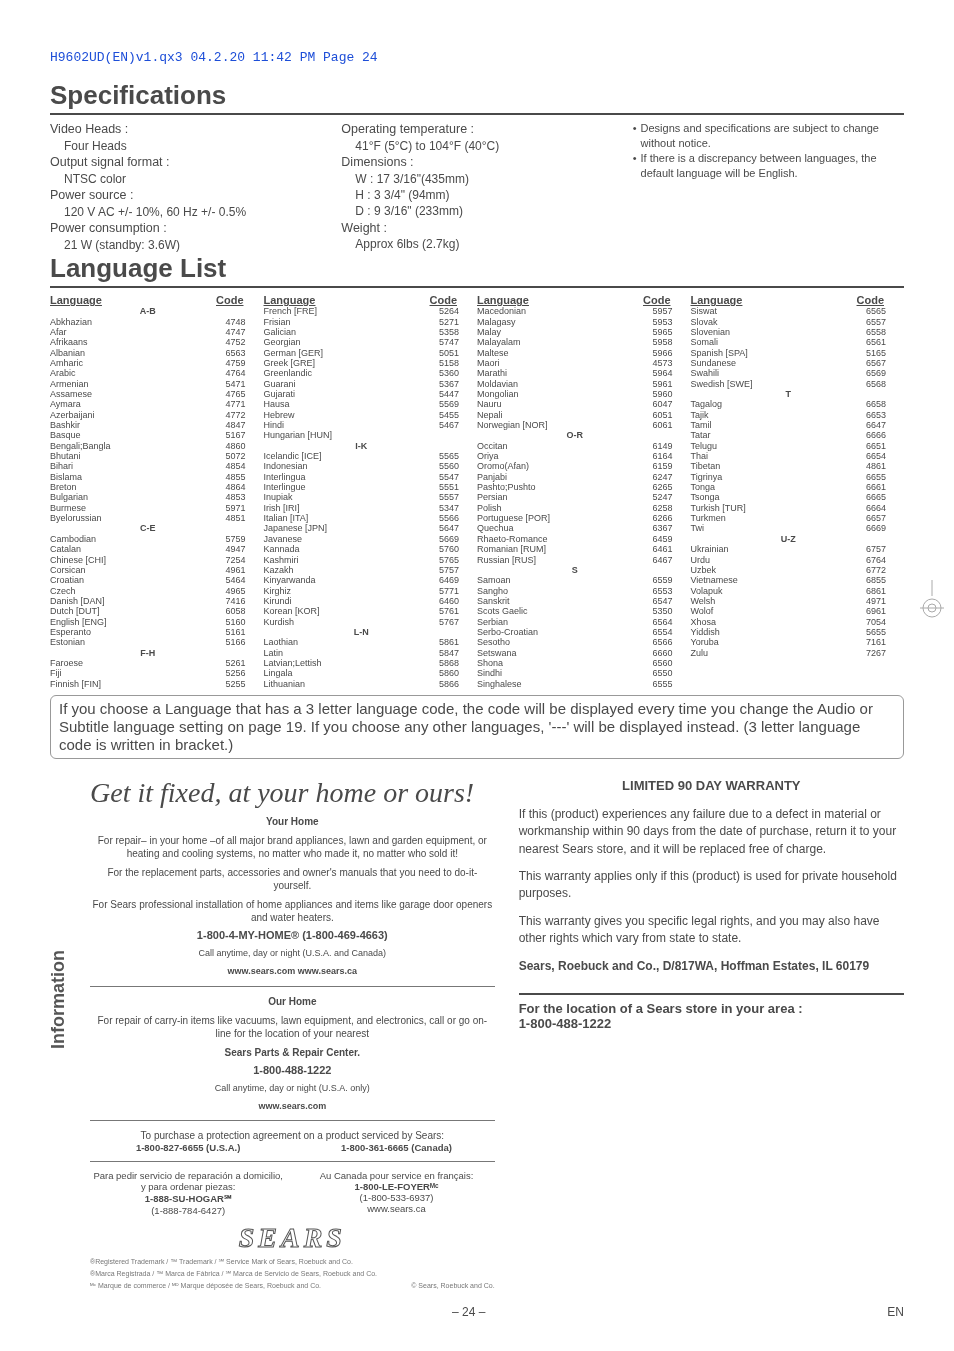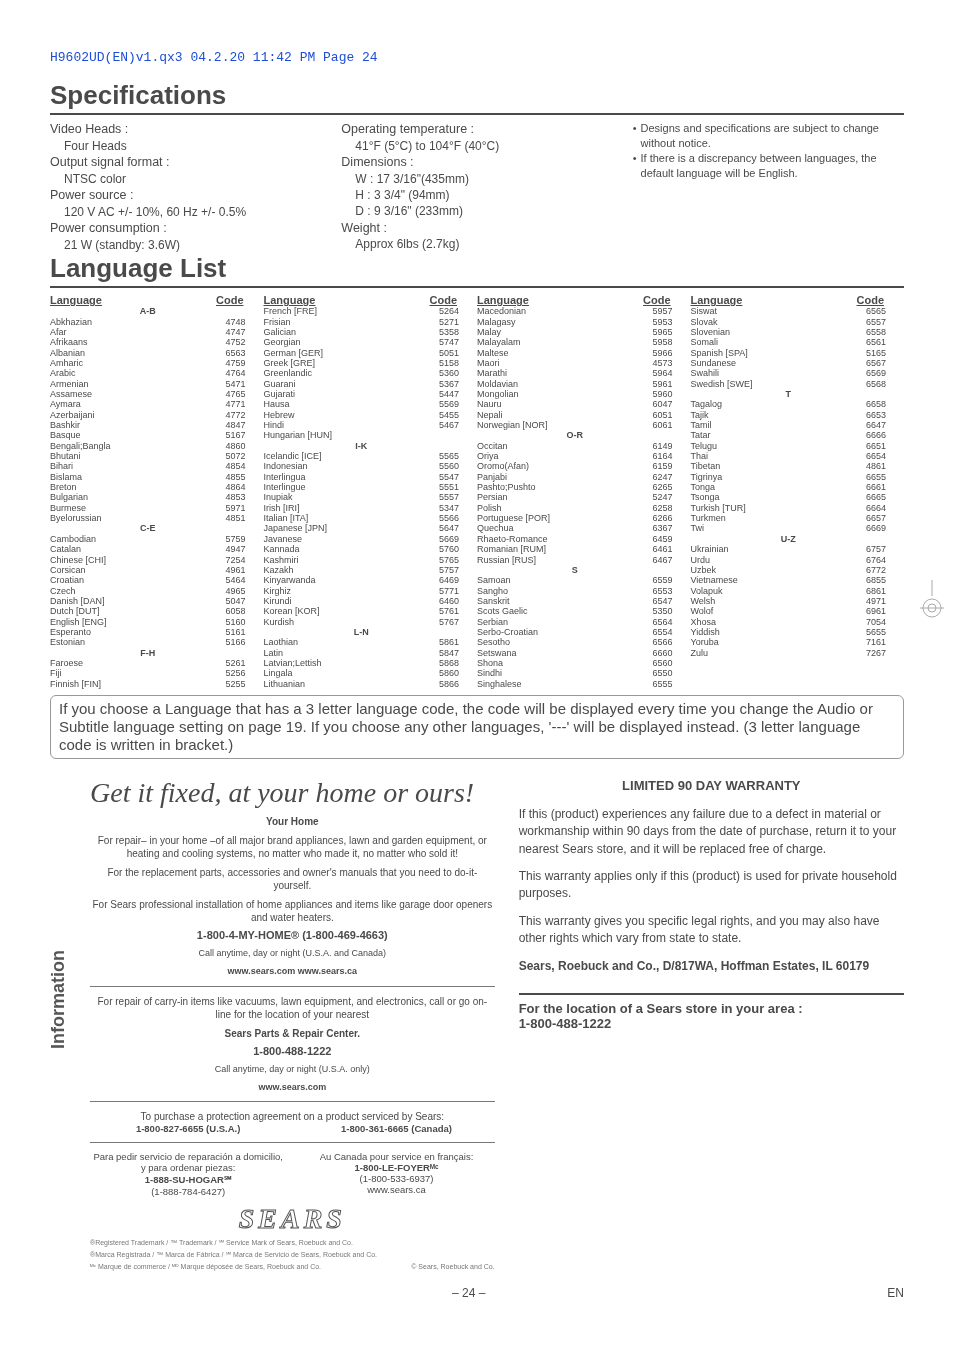--- a/index.html
+++ b/index.html
@@ -302,21 +302,21 @@
       <div class="lang-row">
         <span>Croatian</span>
         <span>5464</span>
       </div>
       <div class="lang-row">
         <span>Czech</span>
         <span>4965</span>
       </div>
       <div class="lang-row">
         <span>Danish [DAN]</span>
-        <span>5047</span>
+        <span>7416</span>
       </div>
       <div class="lang-row">
         <span>Dutch [DUT]</span>
         <span>6058</span>
       </div>
       <div class="lang-row">
         <span>English [ENG]</span>
         <span>5160</span>
       </div>
       <div class="lang-row">
@@ -773,20 +773,21 @@
 
     <div class="block bold">Your Home</div>
     <div class="block">For repair– in your home –of all major brand appliances, lawn and garden equipment, or heating and cooling systems, no matter who made it, no matter who sold it!</div>
     <div class="block">For the replacement parts, accessories and owner's manuals that you need to do-it-yourself.</div>
     <div class="block">For Sears professional installation of home appliances and items like garage door openers and water heaters.</div>
     <div class="block phone">1-800-4-MY-HOME®   (1-800-469-4663)</div>
     <div class="block tiny">Call anytime, day or night (U.S.A. and Canada)</div>
     <div class="block tiny bold">www.sears.com      www.sears.ca</div>
     <hr class="thin">
 
+    <div class="block bold">Our Home</div>
     <div class="block">For repair of carry-in items like vacuums, lawn equipment, and electronics, call or go on-line for the location of your nearest</div>
     <div class="block bold">Sears Parts &amp; Repair Center.</div>
     <div class="block phone">1-800-488-1222</div>
     <div class="block tiny">Call anytime, day or night (U.S.A. only)</div>
     <div class="block tiny bold">www.sears.com</div>
     <hr class="thin">
 
     <div class="block">To purchase a protection agreement on a product serviced by Sears:</div>
     <div class="two-col">
       <div class="bold">1-800-827-6655 (U.S.A.)</div>

